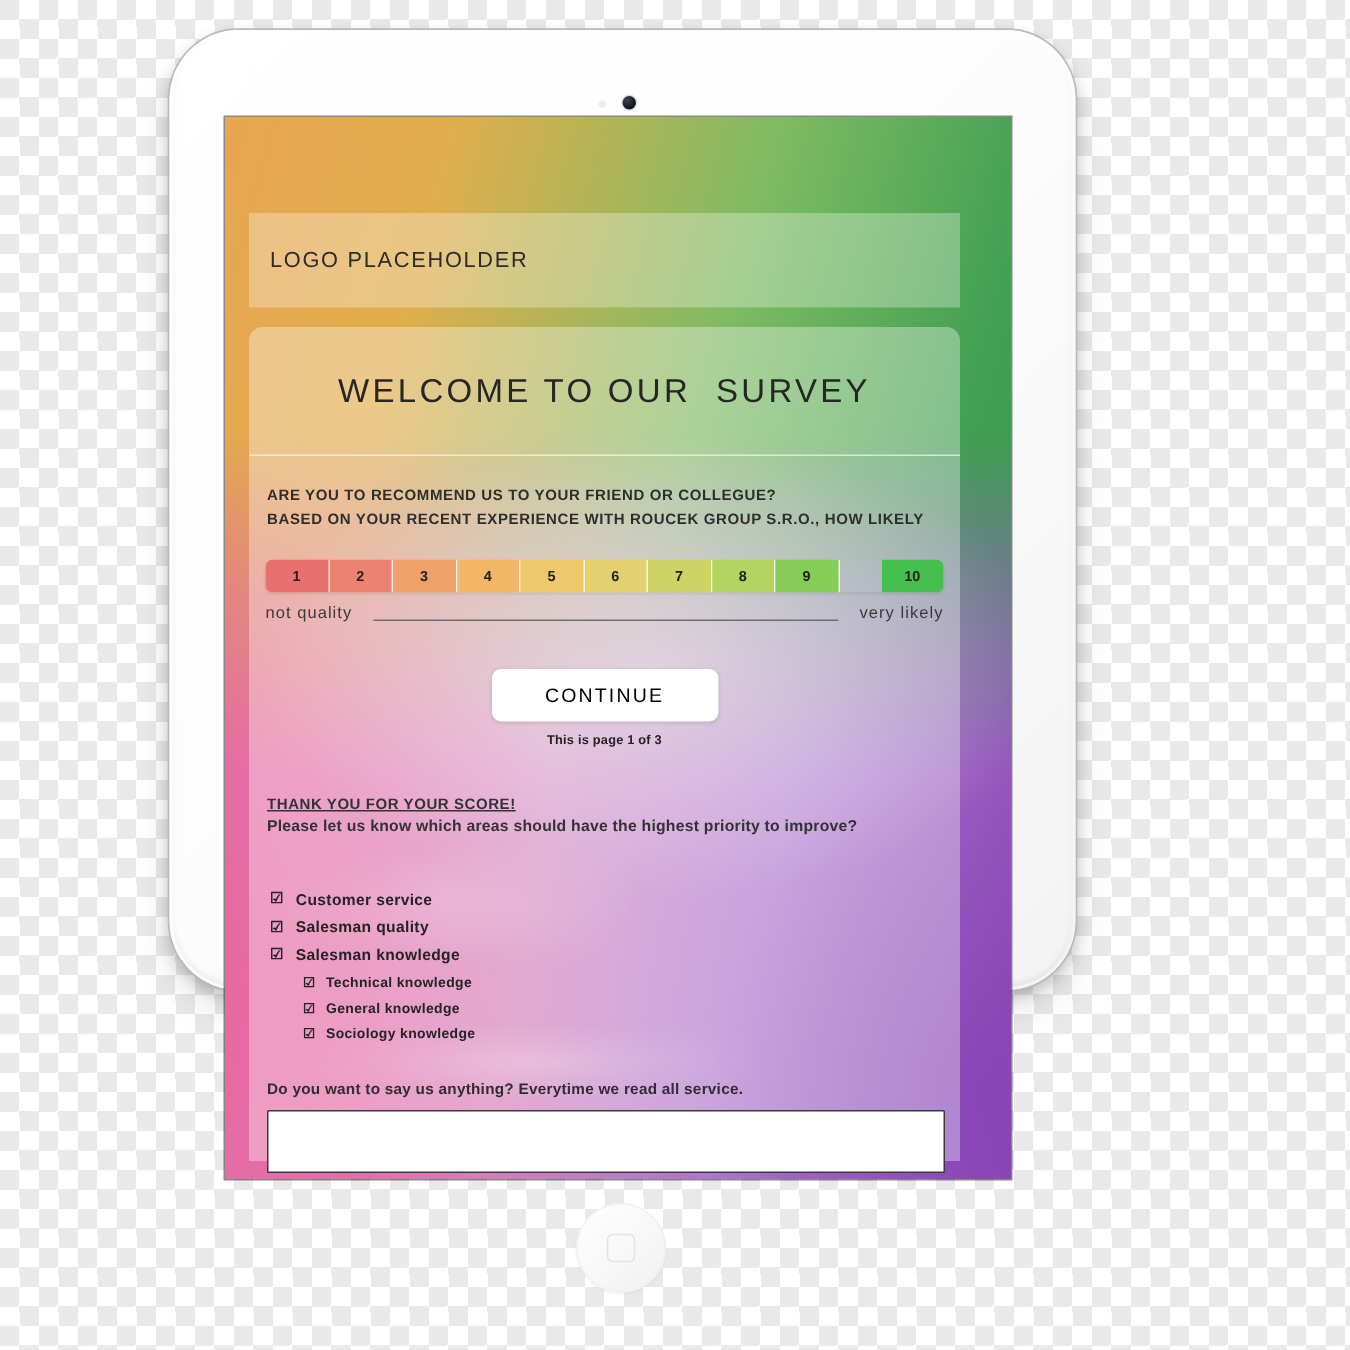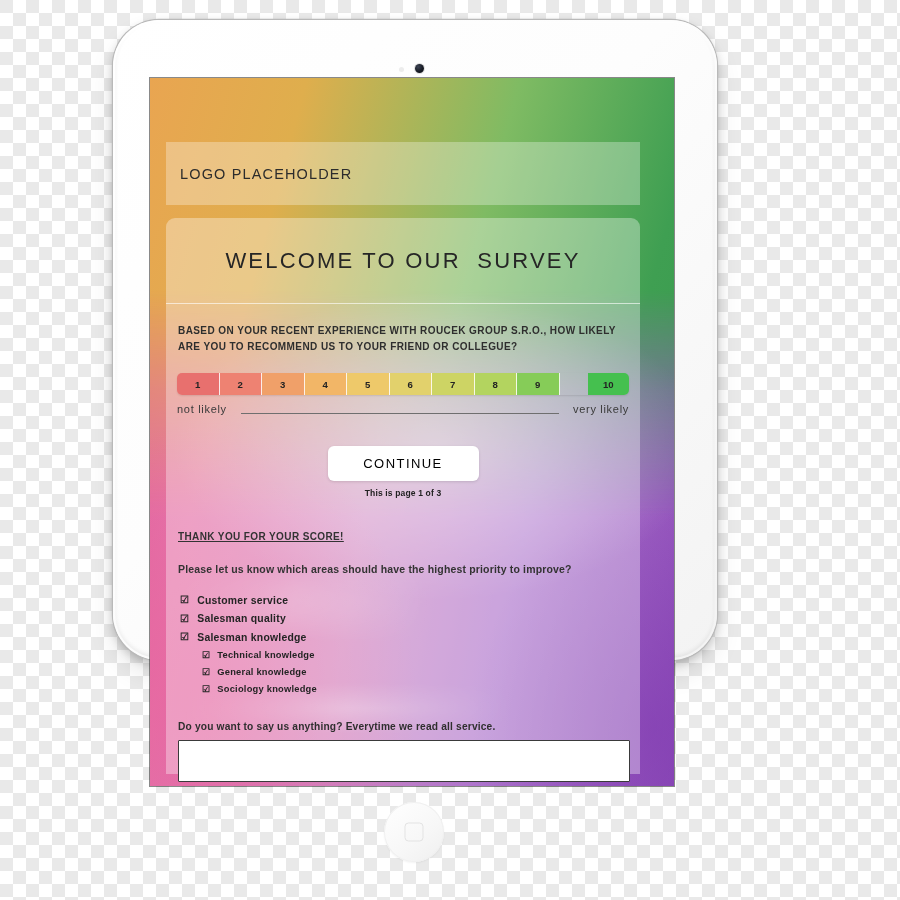--- a/index.html
+++ b/index.html
@@ -145,21 +145,21 @@
     font-family:"Liberation Sans",sans-serif;
     font-size:13px;letter-spacing:1.45px;color:#000000;cursor:pointer;
     box-shadow:0 1px 3px rgba(0,0,0,.13);
   }
   .page-note{
     margin-top:7px;font-size:8.5px;font-weight:bold;letter-spacing:.15px;color:#222;
   }
 
   .thanks{position:absolute;left:12px;top:313px;width:452px;}
   .thanks-head{font-size:10px;font-weight:bold;letter-spacing:.38px;color:#333;text-decoration:underline;}
-  .thanks-sub{margin-top:21px;font-size:10.5px;font-weight:bold;letter-spacing:.16px;color:#333;}
+  .thanks-sub{margin-top:3px;font-size:10.5px;font-weight:bold;letter-spacing:.16px;color:#333;}
 
   .opts{position:absolute;left:14px;top:373px;width:440px;}
   .opt{
     display:flex;align-items:center;gap:8px;height:18.5px;
     font-size:10.4px;font-weight:bold;letter-spacing:.24px;color:#242424;
   }
   .opt .box{font-size:10px;line-height:1;color:#242424;}
   .opt.sub{
     margin-left:22px;height:17px;font-size:9.3px;gap:7px;
   }
@@ -199,39 +199,39 @@
         <div class="logo-text">LOGO PLACEHOLDER</div>
       </div>
 
       <div class="card">
 
         <div class="welcome-zone">
           <div class="welcome-text">WELCOME TO OUR  SURVEY</div>
         </div>
 
         <div class="qblock">
+          <div class="qline">ARE YOU TO RECOMMEND US TO YOUR FRIEND OR COLLEGUE?</div>
           <div class="qline">BASED ON YOUR RECENT EXPERIENCE WITH ROUCEK GROUP S.R.O., HOW LIKELY</div>
-          <div class="qline">ARE YOU TO RECOMMEND US TO YOUR FRIEND OR COLLEGUE?</div>
         </div>
 
         <div class="scale" id="nps-scale">
             <div class="seg" style="background: rgb(232, 112, 110);">1</div>
             <div class="seg" style="background: rgb(238, 130, 114);">2</div>
             <div class="seg" style="background: rgb(240, 160, 105);">3</div>
             <div class="seg" style="background: rgb(242, 182, 103);">4</div>
             <div class="seg" style="background: rgb(238, 201, 106);">5</div>
             <div class="seg" style="background: rgb(226, 209, 108);">6</div>
             <div class="seg" style="background: rgb(205, 212, 100);">7</div>
             <div class="seg" style="background: rgb(179, 212, 95);">8</div>
             <div class="seg" style="background: rgb(134, 204, 88);">9</div>
             <div class="seg" style="background: rgb(69, 192, 79); margin-left: 28px;">10</div>
           </div>
 
         <div class="anchors">
-          <span class="anchor">not likely</span>
+          <span class="anchor">not quality</span>
           <span class="anchor-line"></span>
           <span class="anchor">very likely</span>
         </div>
 
         <div class="continue-wrap">
           <button class="continue-btn">CONTINUE</button>
           <div class="page-note">This is page 1 of 3</div>
         </div>
 
         <div class="thanks">

